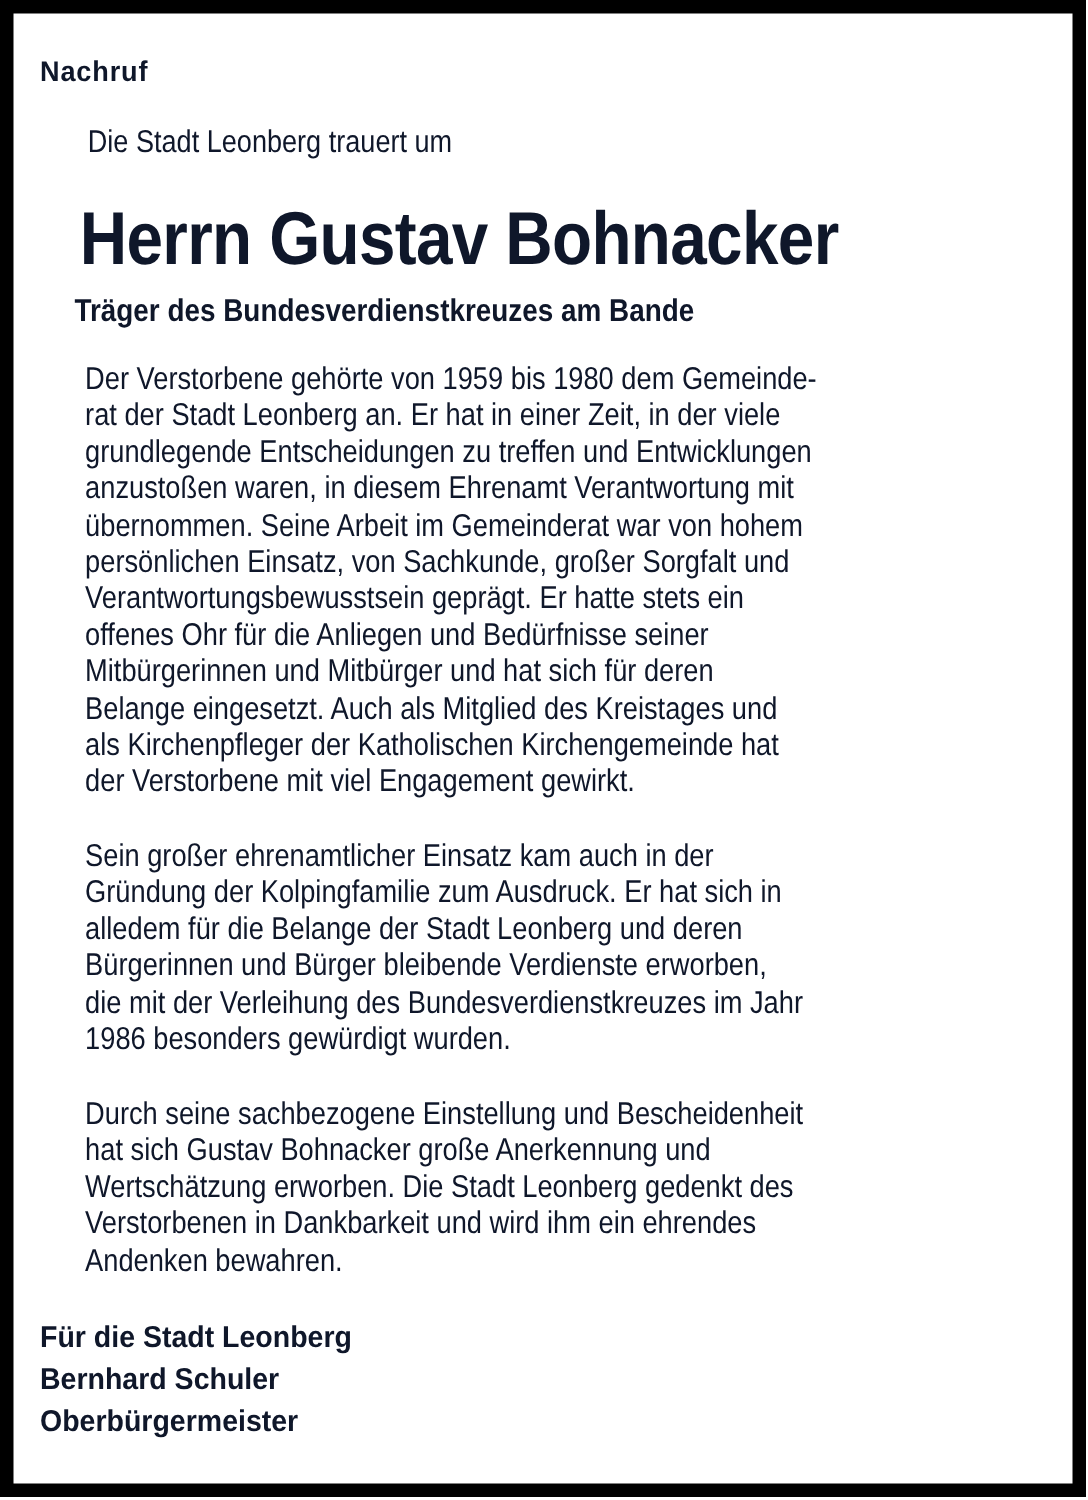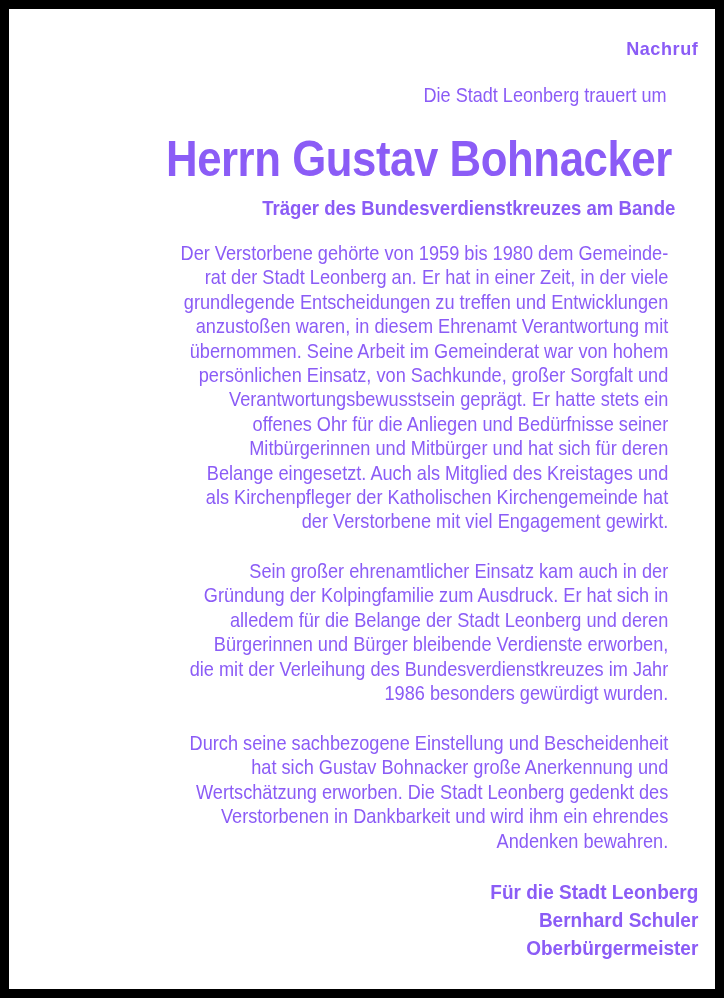--- a/index.html
+++ b/index.html
@@ -7,23 +7,23 @@
   .frame {
     position: absolute; left: 0; top: 0;
     width: 715px; height: 989px;
     border: 9px solid #000000;
     box-sizing: border-box;
     width: 724px; height: 998px;
     background: #ffffff;
   }
   .content {
     position: absolute; left: 9px; top: 9px; right: 9px; bottom: 9px;
-    color: #8b5cf6;
+    color: #0f172a;
     font-family: "Liberation Sans", sans-serif;
-    text-align: right;
+    text-align: left;
   }
   .line {
     position: absolute; left: 0; right: 0;
     white-space: nowrap;
     transform-origin: center top;
   }
   .kicker {
     top: 29px; font-size: 19px; font-weight: bold; letter-spacing: 0.6px;
     transform: scaleX(0.95);
   }

